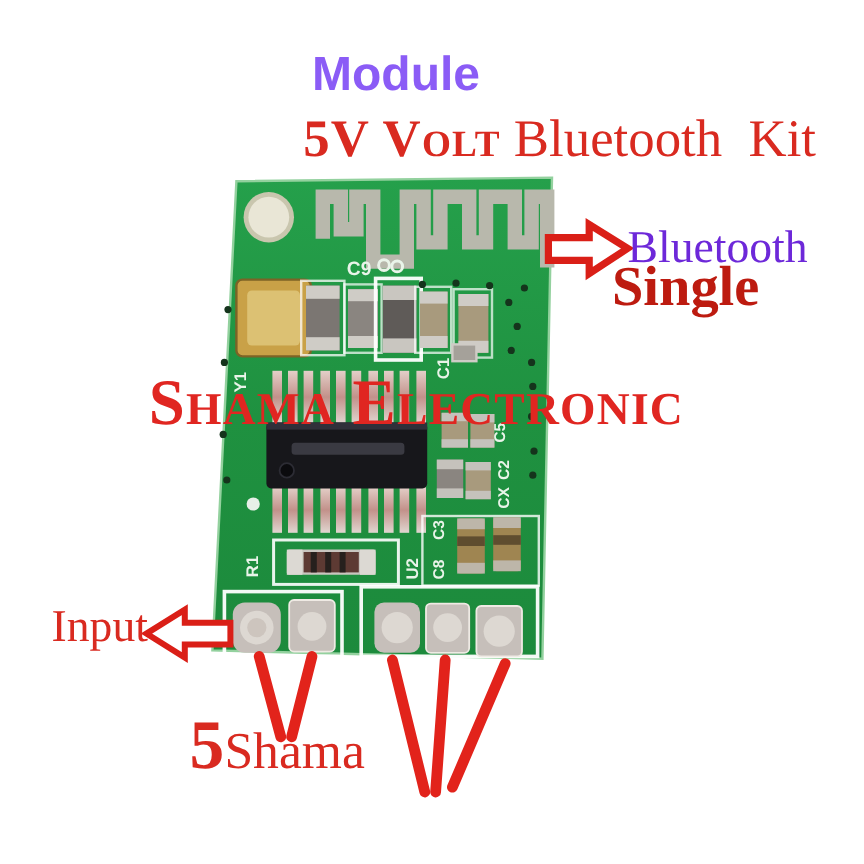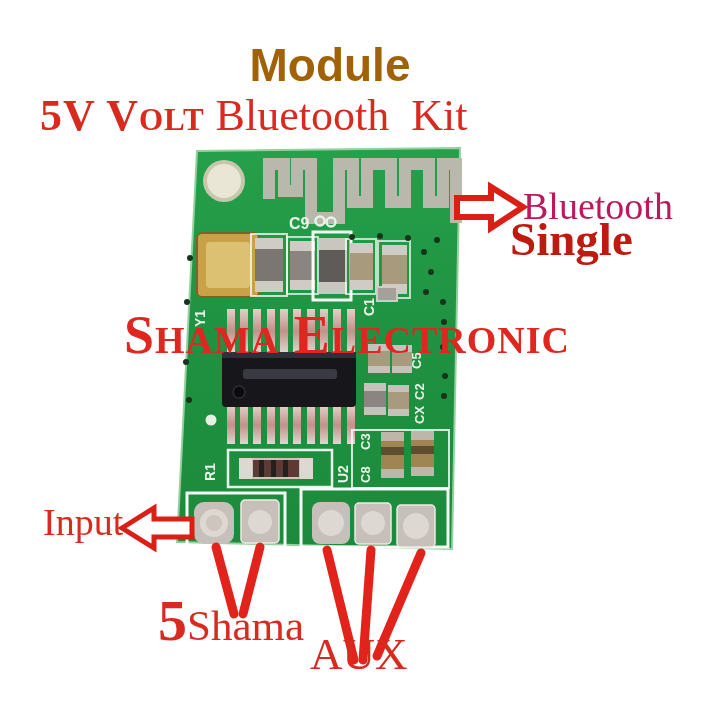--- a/index.html
+++ b/index.html
@@ -3,35 +3,35 @@
 <meta charset="utf-8">
 <style>
   html,body{margin:0;padding:0;background:#ffffff;}
   .canvas{
     position:relative;width:720px;height:720px;background:#ffffff;
     overflow:hidden;font-family:"Liberation Serif",serif;
   }
   .title1{
     position:absolute;left:150px;top:42px;width:360px;text-align:center;
     font-family:"Liberation Sans",sans-serif;font-weight:bold;
-    font-size:46px;line-height:1.0;color:#a16207;letter-spacing:0px;
+    font-size:40px;line-height:1.0;color:#8b5cf6;letter-spacing:0px;
   }
   .title2{
-    position:absolute;left:40px;top:94px;width:640px;text-align:left;
+    position:absolute;left:40px;top:94px;width:640px;text-align:right;
     font-size:44px;line-height:1.0;color:#d92a20;white-space:pre;
   }
   .t2a{font-weight:bold;font-variant:small-caps;letter-spacing:1px;}
   .t2b{font-weight:normal;}
   .brand{
     position:absolute;left:60px;top:304px;width:510px;text-align:right;
     font-size:54px;font-weight:bold;font-variant:small-caps;
     color:#e02621;z-index:6;letter-spacing:1px;
   }
   .bt-label{
-    position:absolute;left:523px;top:184px;font-size:38px;color:#be185d;z-index:6;
+    position:absolute;left:523px;top:184px;font-size:38px;color:#6d28d9;z-index:6;
   }
   .single-label{
     position:absolute;left:510px;top:216px;font-size:47px;font-weight:bold;
     color:#bd1b10;z-index:6;line-height:1.0;
   }
   .input-label{
     position:absolute;left:26px;top:500px;font-size:38px;color:#d92a20;z-index:6;margin-left:17px;
   }
   .fivevolt-label{
     position:absolute;left:158px;top:592px;z-index:6;color:#d92a20;
@@ -271,15 +271,14 @@
     <polygon points="457,198 491,198 491,187 523,207 491,228 491,217 457,217" fill="#ffffff" stroke="#da1f17" stroke-width="6" stroke-linejoin="miter"></polygon>
 
     <polygon points="122,528 154,508 154,519 192,519 192,537 154,537 154,548" fill="#ffffff" stroke="#da1f17" stroke-width="5" stroke-linejoin="miter"></polygon>
   </svg>
 
   <div class="brand">Shama Electronic</div>
   <div class="bt-label">Bluetooth</div>
   <div class="single-label">Single</div>
   <div class="input-label">Input</div>
   <div class="fivevolt-label"><span class="five">5</span><span class="volt">Shama</span></div>
-  <div class="aux-label">AUX</div>
 
 </div>
 
 </body></html>

